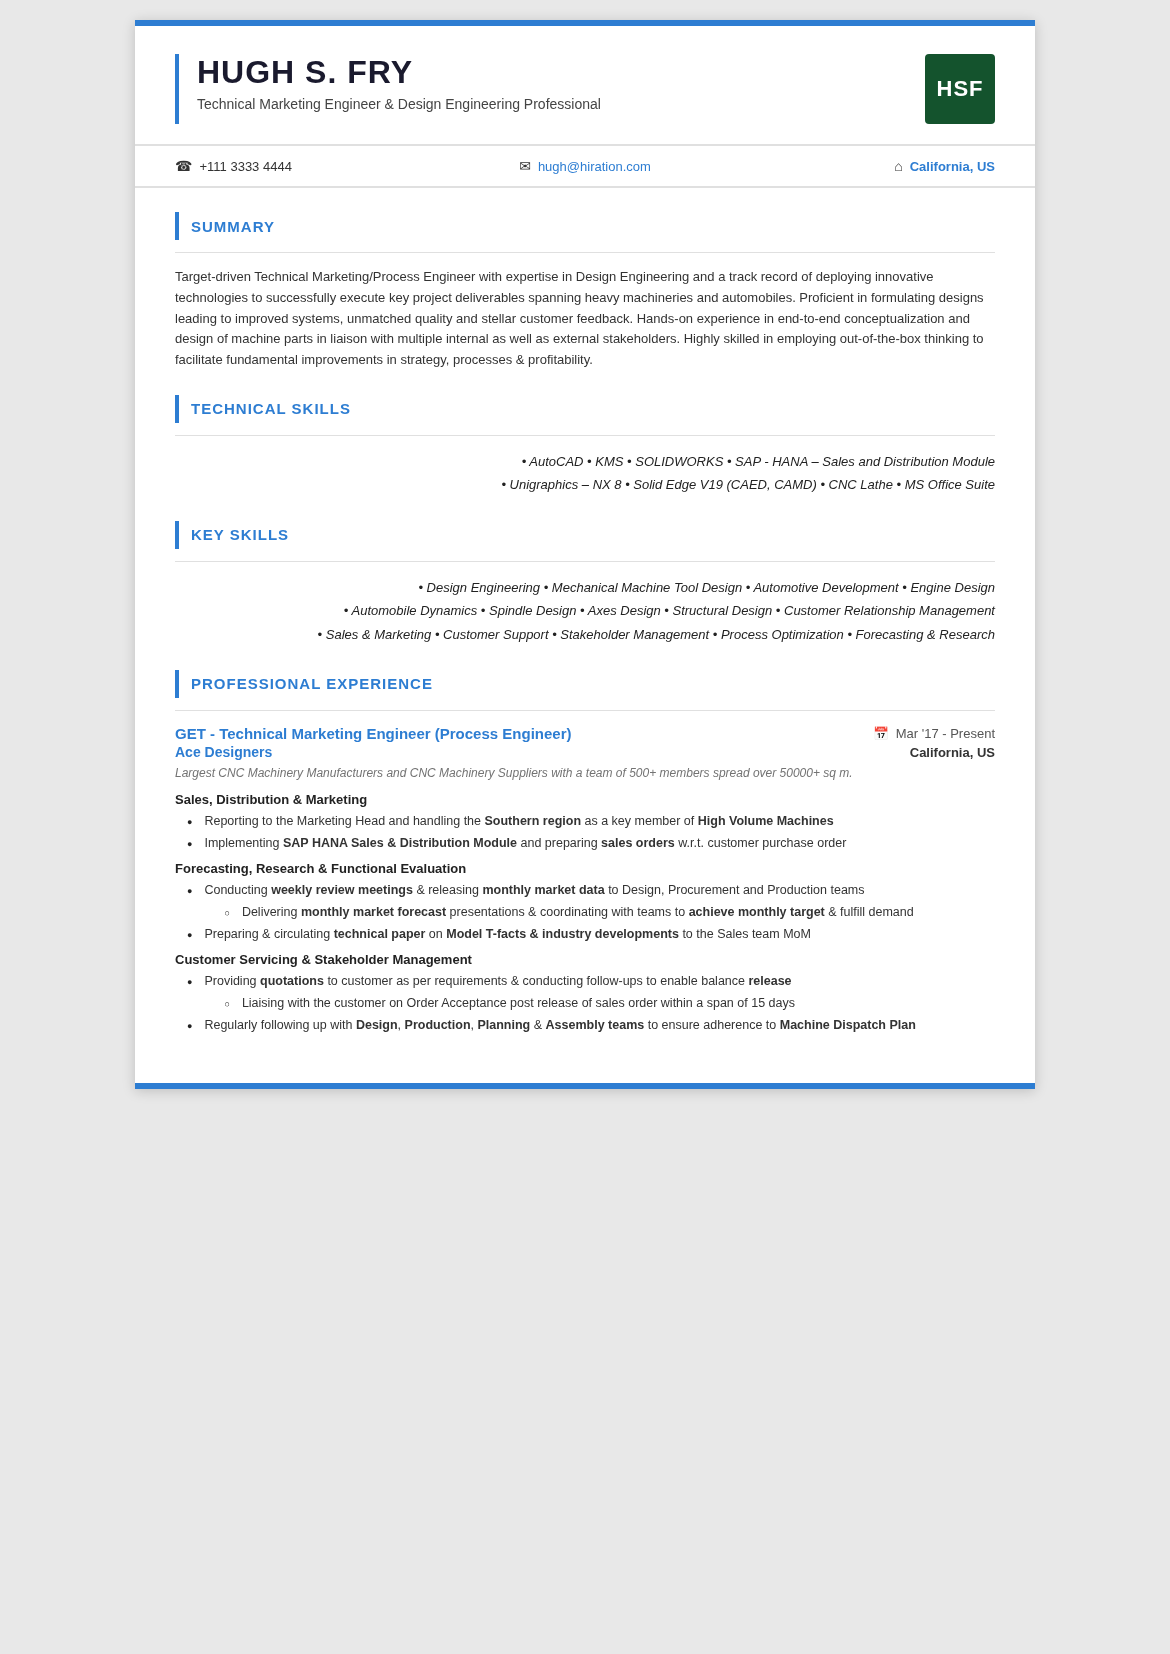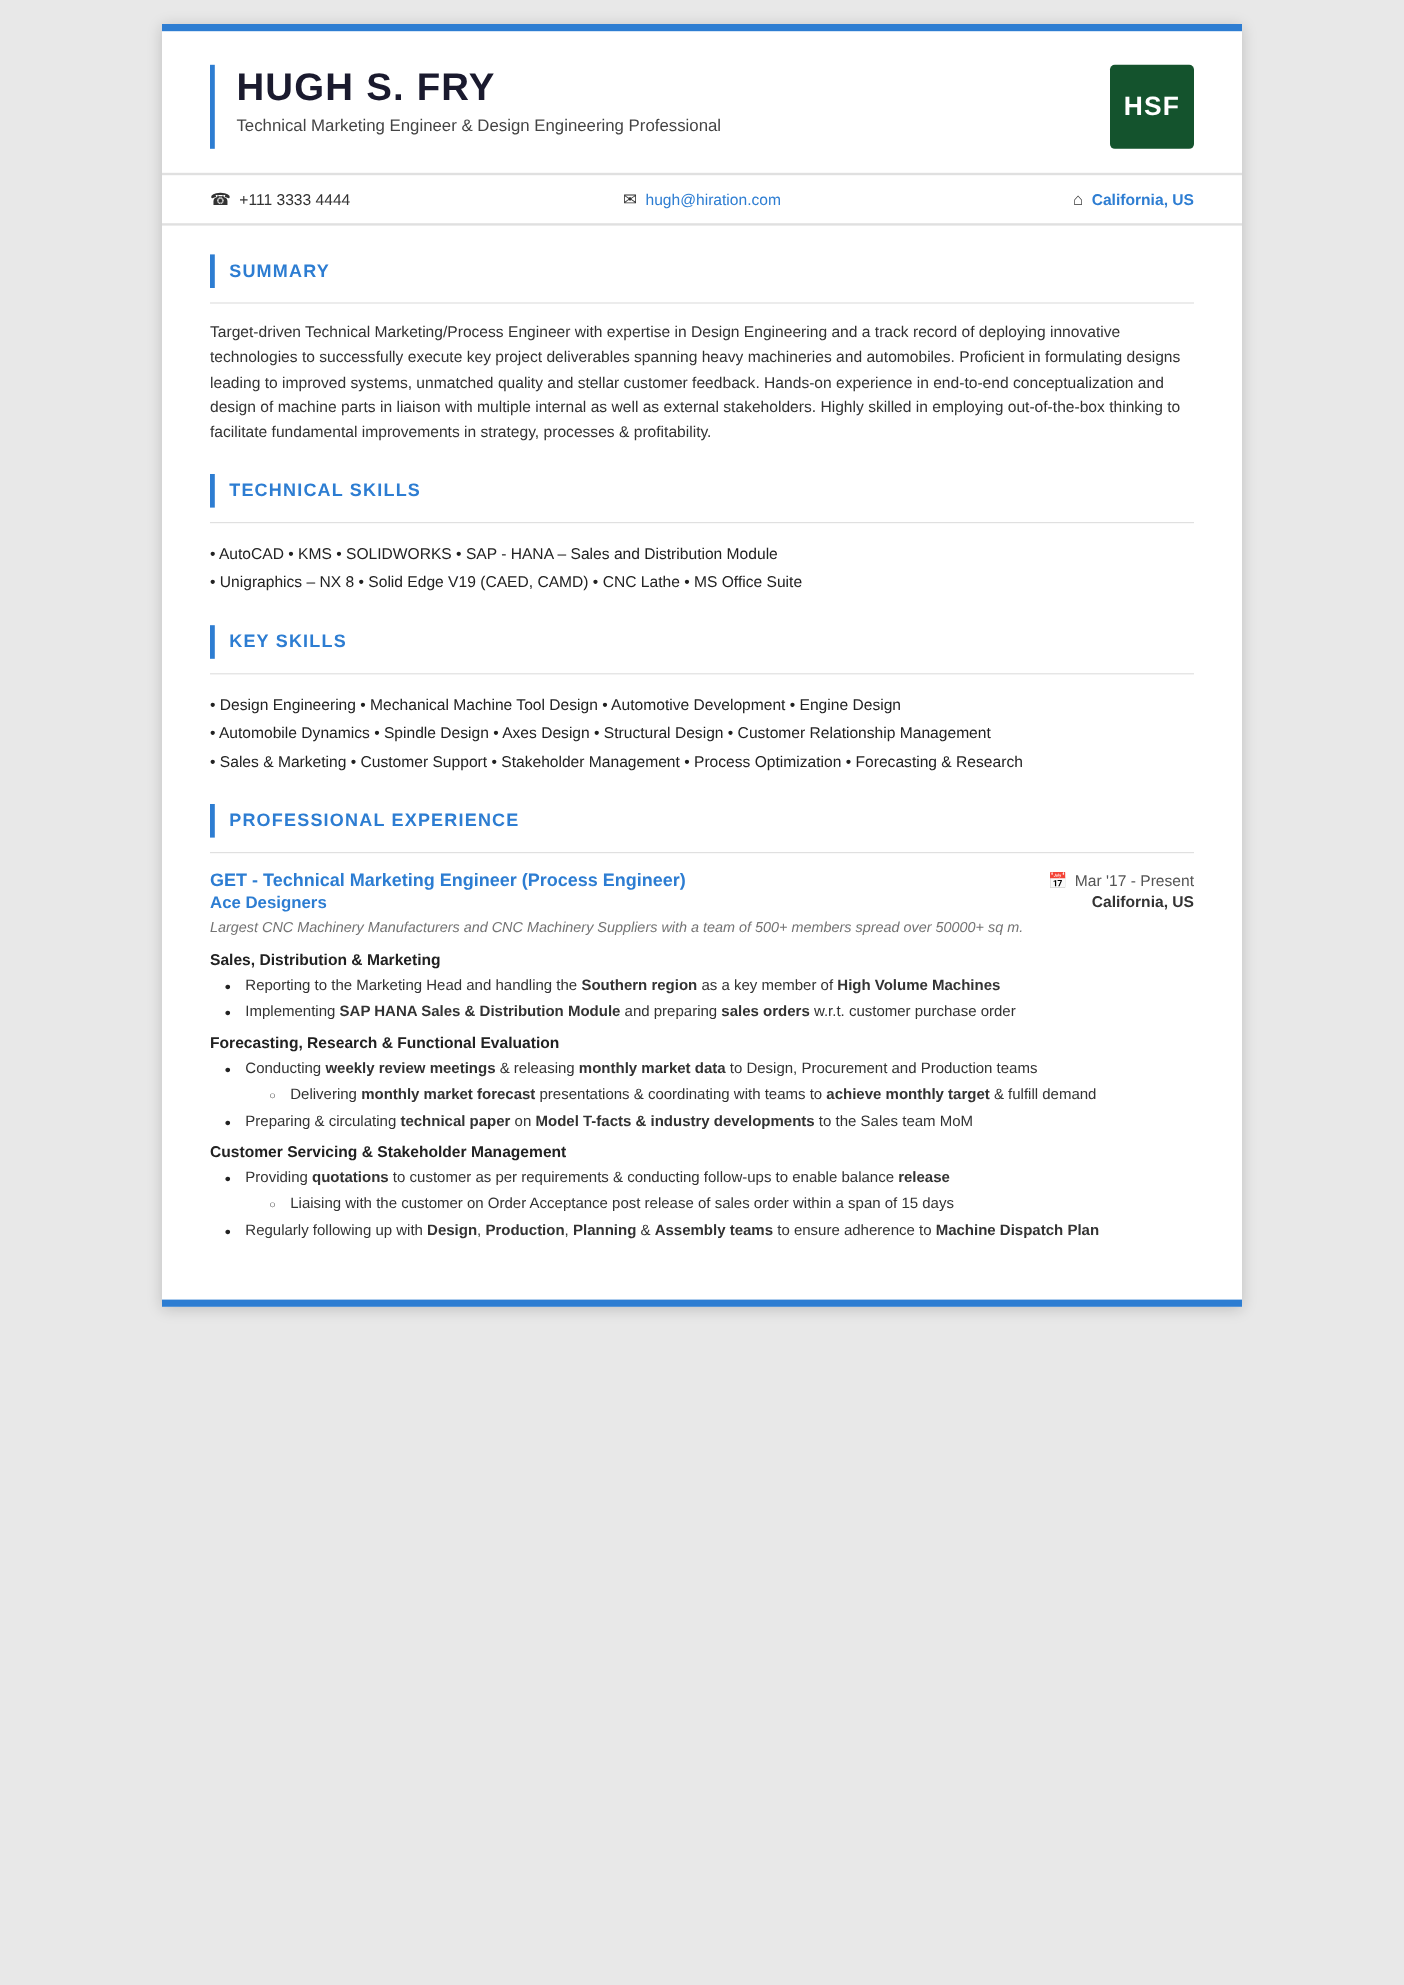--- a/index.html
+++ b/index.html
@@ -131,21 +131,22 @@
     .summary-text {
       font-size: 13px;
       color: #333;
       line-height: 1.6;
     }
     
     .skills-list {
       font-size: 13px;
       color: #222;
       line-height: 1.8;
-      text-align: left;
+      text-align: right;
+      font-style: italic;
     }
     
     .job-header {
       display: flex;
       justify-content: space-between;
       align-items: center;
       margin-bottom: 2px;
     }
     .job-title {
       font-size: 15px;
@@ -155,21 +156,21 @@
     .job-date {
       font-size: 13px;
       color: #555;
       display: flex;
       align-items: center;
       gap: 6px;
     }
     .job-company-row {
       display: flex;
       justify-content: space-between;
-      align-items: center;
+      align-items: flex-end;
       margin-bottom: 4px;
     }
     .job-company {
       font-size: 14px;
       font-weight: 700;
       color: #2d7dd2;
     }
     .job-location {
       font-size: 13px;
       color: #333;

